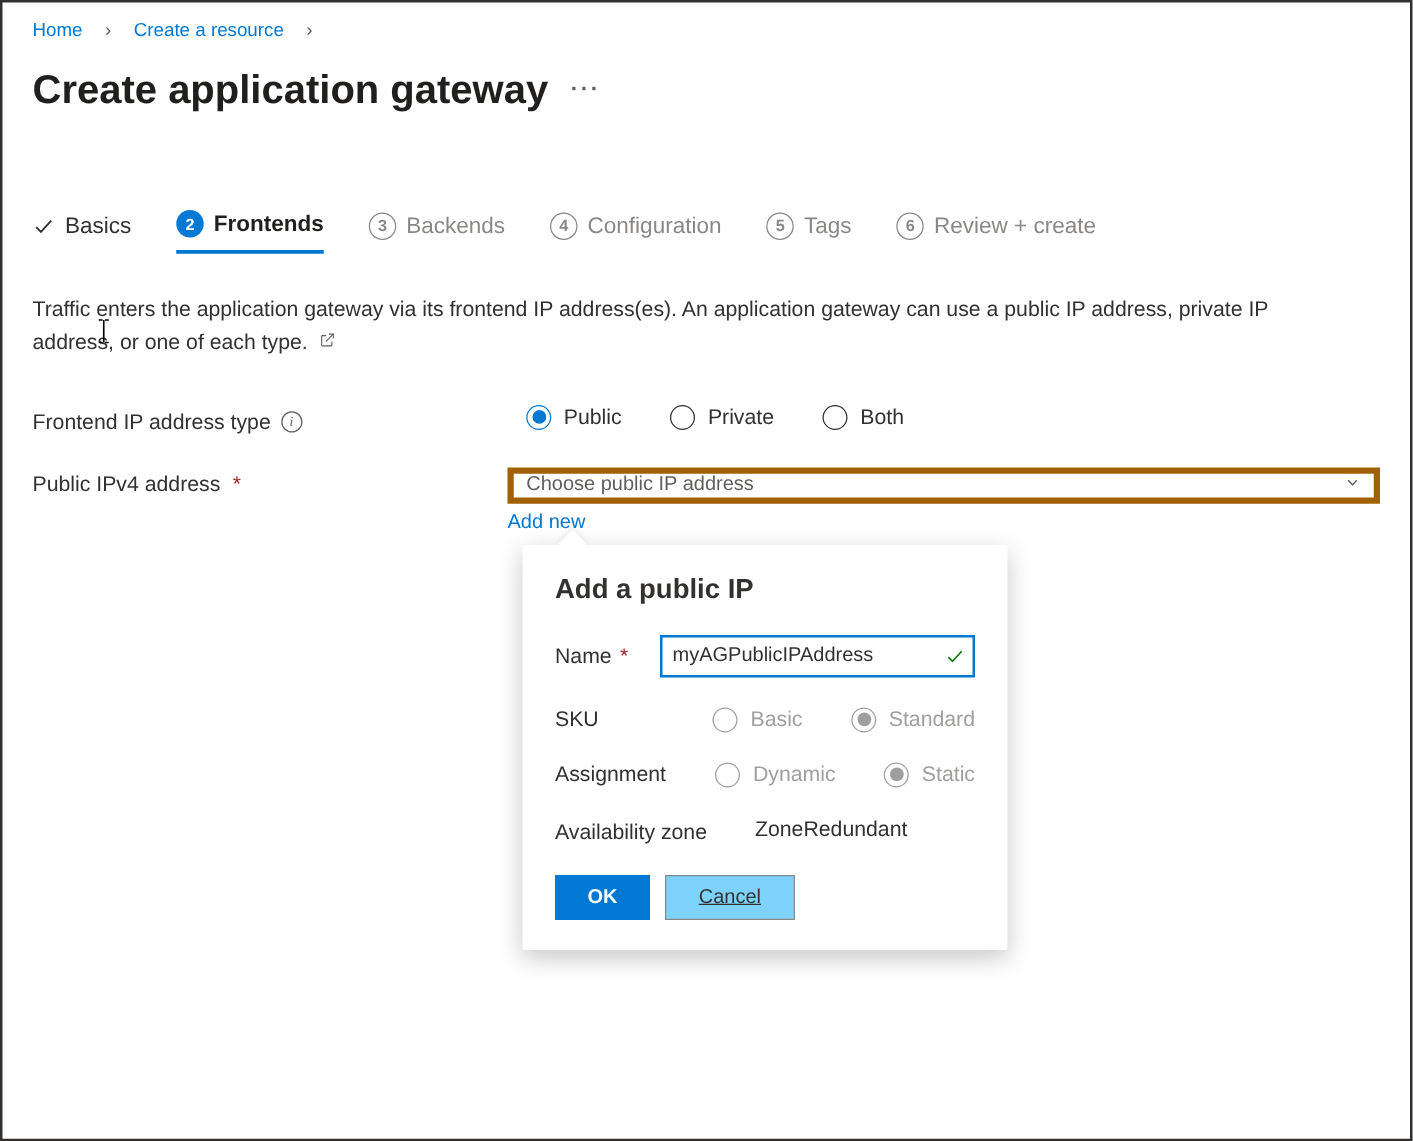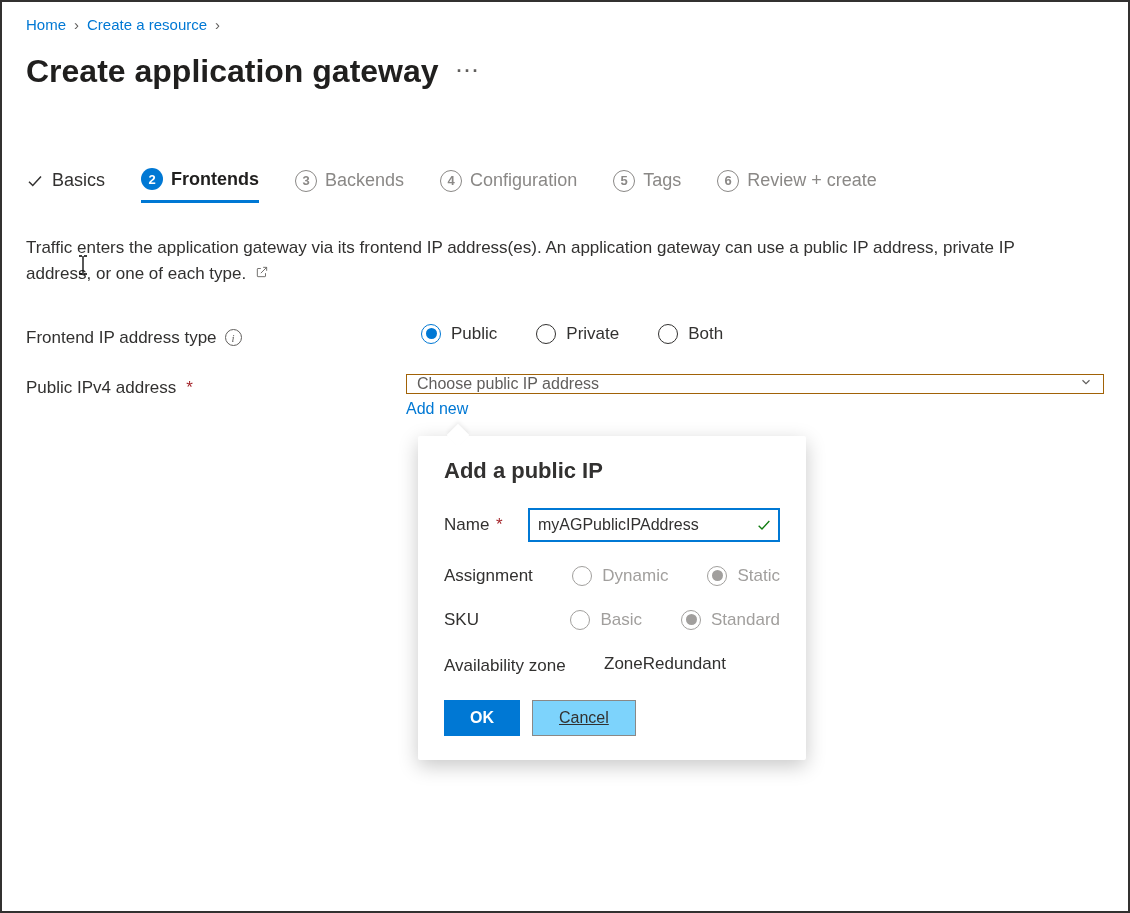--- a/index.html
+++ b/index.html
@@ -11,21 +11,21 @@
       border: 2px solid #323130;
       width: 1130px;
       height: 913px;
       padding: 14px 24px;
       position: relative;
     }
     .breadcrumb {
       font-size: 15px;
       color: #0078d4;
       display: flex;
-      gap: 8px;
+      gap: 18px;
       align-items: center;
     }
     .breadcrumb a { color: #0078d4; text-decoration: none; cursor: pointer; }
     .breadcrumb .chev { color: #605e5c; }
     h1 {
       font-size: 32px;
       font-weight: 600;
       color: #201f1e;
       margin-top: 20px;
       display: flex;
@@ -101,21 +101,21 @@
     }
     .radio.selected .circ { border-color: #0078d4; }
     .radio.selected .circ::after {
       content: ""; width: 11px; height: 11px; border-radius: 50%; background: #0078d4;
     }
     .radio.disabled .circ { border-color: #a19f9d; }
     .radio.disabled { color: #a19f9d; cursor: default; }
     .radio.disabled.selected .circ::after { background: #a19f9d; }
     .dropdown {
       flex: 1; max-width: 705px;
-      border: 1px solid #a16207;
+      border: 5px solid #a16207;
       height: 36px;
       display: flex; align-items: center; justify-content: space-between;
       padding: 0 10px;
       font-size: 16px; color: #605e5c;
       cursor: pointer;
     }
     .chevdown svg { width: 14px; height: 14px; stroke: #605e5c; stroke-width: 2; fill: none; }
     .addnew { color: #0078d4; font-size: 16px; cursor: pointer; margin-top: 6px; display: inline-block; }
     .field-col { display: flex; flex-direction: column; position: relative; flex: 1; max-width: 705px; }
 
@@ -274,47 +274,47 @@
             <input class="textbox" value="myAGPublicIPAddress" style="">
             <span class="valid-check">
               <svg viewBox="0 0 24 24">
                   <polyline points="4 13 9 18 20 6"></polyline>
                 </svg>
             </span>
           </div>
         </div>
 
         <div class="prow">
+          <div class="plabel">SKU</div>
+          <div class="radios">
+            <div class="radio disabled">
+              <span class="circ"></span>
+              <span>Basic</span>
+            </div>
+            <div class="radio disabled selected">
+              <span class="circ"></span>
+              <span>Standard</span>
+            </div>
+          </div>
+        </div>
+
+        <div class="prow">
           <div class="plabel">Assignment</div>
           <div class="radios">
             <div class="radio disabled">
               <span class="circ"></span>
               <span>Dynamic</span>
             </div>
             <div class="radio disabled selected">
               <span class="circ"></span>
               <span>Static</span>
             </div>
           </div>
         </div>
 
-        <div class="prow">
-          <div class="plabel">SKU</div>
-          <div class="radios">
-            <div class="radio disabled">
-              <span class="circ"></span>
-              <span>Basic</span>
-            </div>
-            <div class="radio disabled selected">
-              <span class="circ"></span>
-              <span>Standard</span>
-            </div>
-          </div>
-        </div>
-
         <div class="prow align-top">
           <div class="plabel">Availability zone</div>
           <div class="pval">ZoneRedundant</div>
         </div>
 
         <div class="pbuttons">
           <button class="btn primary">OK</button>
           <button class="btn secondary">Cancel</button>
         </div>
       </div>

